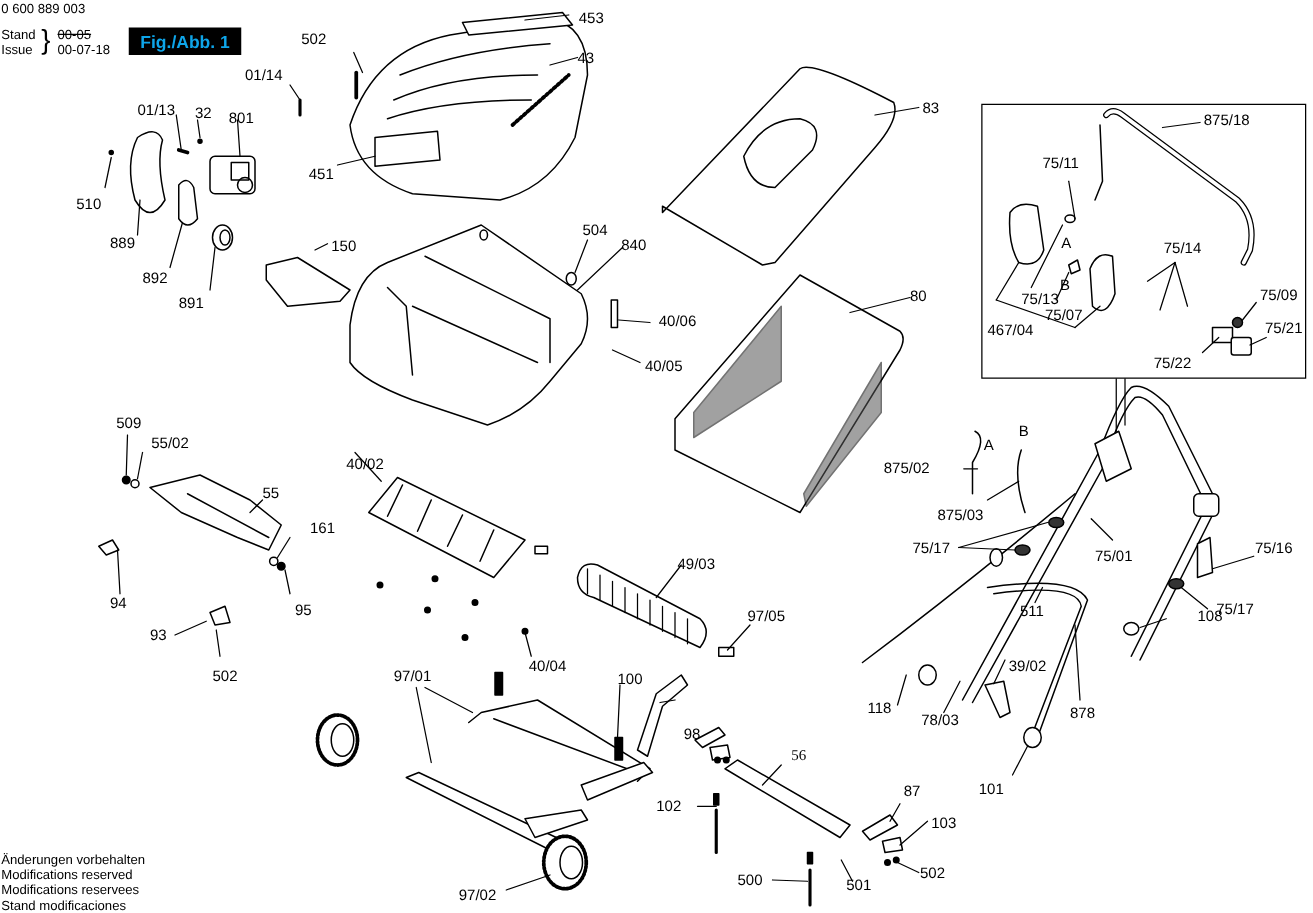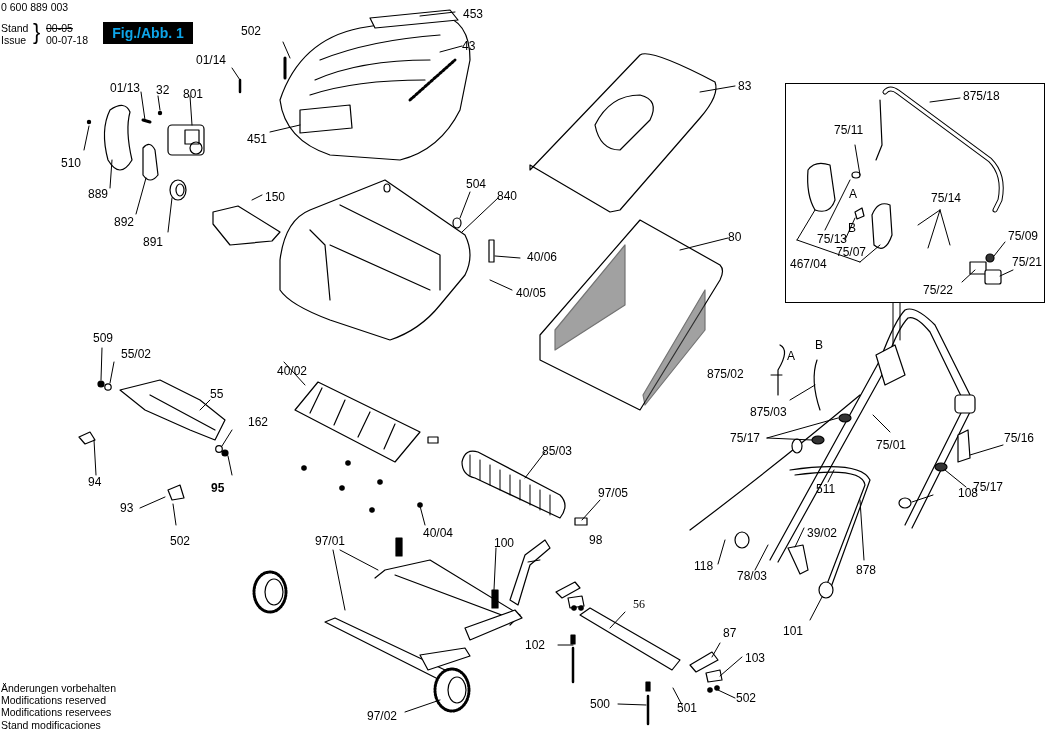--- a/index.html
+++ b/index.html
@@ -286,34 +286,34 @@
 <div class="lbl" style="left:466px;top:178px;">504</div>
 <div class="lbl" style="left:497px;top:190px;">840</div>
 <div class="lbl" style="left:527px;top:251px;">40/06</div>
 <div class="lbl" style="left:516px;top:287px;">40/05</div>
 <div class="lbl" style="left:738px;top:80px;">83</div>
 <div class="lbl" style="left:728px;top:231px;">80</div>
 
 <div class="lbl" style="left:93px;top:332px;">509</div>
 <div class="lbl" style="left:121px;top:348px;">55/02</div>
 <div class="lbl" style="left:210px;top:388px;">55</div>
-<div class="lbl" style="left:248px;top:416px;">162</div>
+<div class="lbl" style="left:248px;top:416px;">161</div>
 <div class="lbl" style="left:88px;top:476px;">94</div>
-<div class="lbl" style="left:211px;top:482px;font-weight:bold;">95</div>
+<div class="lbl" style="left:236px;top:482px;">95</div>
 <div class="lbl" style="left:120px;top:502px;">93</div>
 <div class="lbl" style="left:170px;top:535px;">502</div>
 
 <div class="lbl" style="left:277px;top:352px;margin-top:13px;">40/02</div>
-<div class="lbl" style="left:542px;top:445px;">85/03</div>
+<div class="lbl" style="left:542px;top:445px;">49/03</div>
 <div class="lbl" style="left:598px;top:487px;">97/05</div>
 <div class="lbl" style="left:423px;top:527px;">40/04</div>
 
 <div class="lbl" style="left:315px;top:535px;">97/01</div>
 <div class="lbl" style="left:494px;top:537px;">100</div>
-<div class="lbl" style="left:547px;top:534px;margin-left:42px;">98</div>
+<div class="lbl" style="left:547px;top:581px;">98</div>
 <div class="lbl" style="left:525px;top:639px;">102</div>
 <div class="lbl" style="left:367px;top:710px;">97/02</div>
 
 <div class="lbl" style="left:633px;top:598px;font-family:Liberation Serif, serif;">56</div>
 <div class="lbl" style="left:723px;top:627px;">87</div>
 <div class="lbl" style="left:745px;top:652px;">103</div>
 <div class="lbl" style="left:590px;top:698px;">500</div>
 <div class="lbl" style="left:677px;top:702px;">501</div>
 <div class="lbl" style="left:736px;top:692px;">502</div>
 

